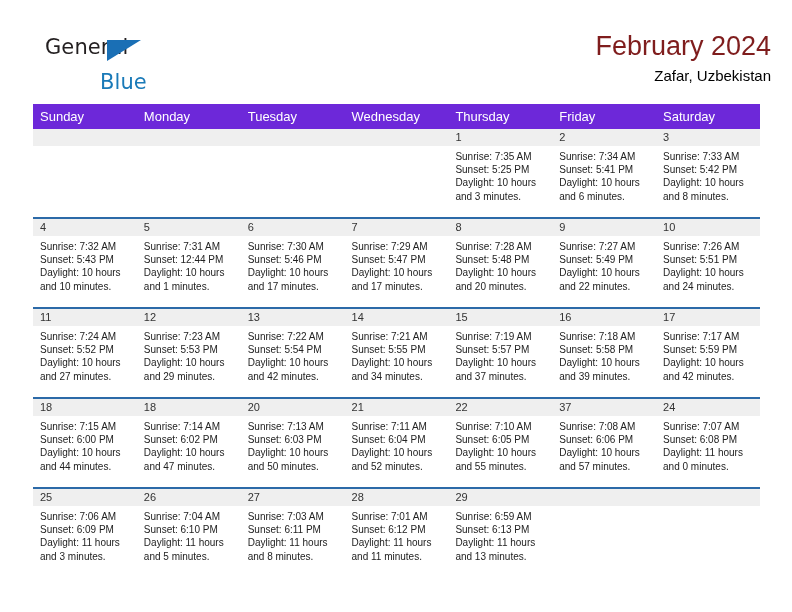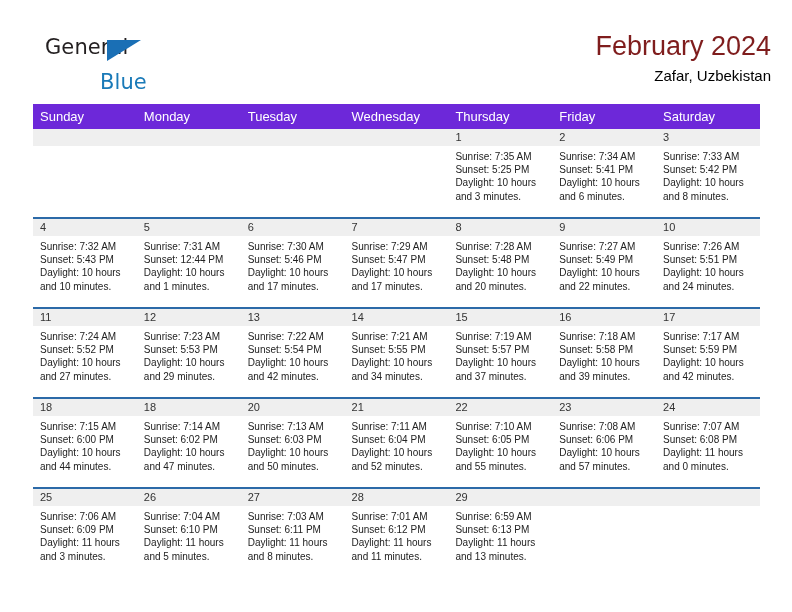--- a/index.html
+++ b/index.html
@@ -438,21 +438,21 @@
             <div class="day-body">
               <div>Sunrise: 7:10 AM</div>
               <div>Sunset: 6:05 PM</div>
               <div>Daylight: 10 hours</div>
               <div>and 55 minutes.</div>
             </div>
           </div>
         </td>
         <td>
           <div class="day-cell-inner">
-            <div class="day-num-band">23</div>
+            <div class="day-num-band">37</div>
             <div class="day-body">
               <div>Sunrise: 7:08 AM</div>
               <div>Sunset: 6:06 PM</div>
               <div>Daylight: 10 hours</div>
               <div>and 57 minutes.</div>
             </div>
           </div>
         </td>
         <td>
           <div class="day-cell-inner">

